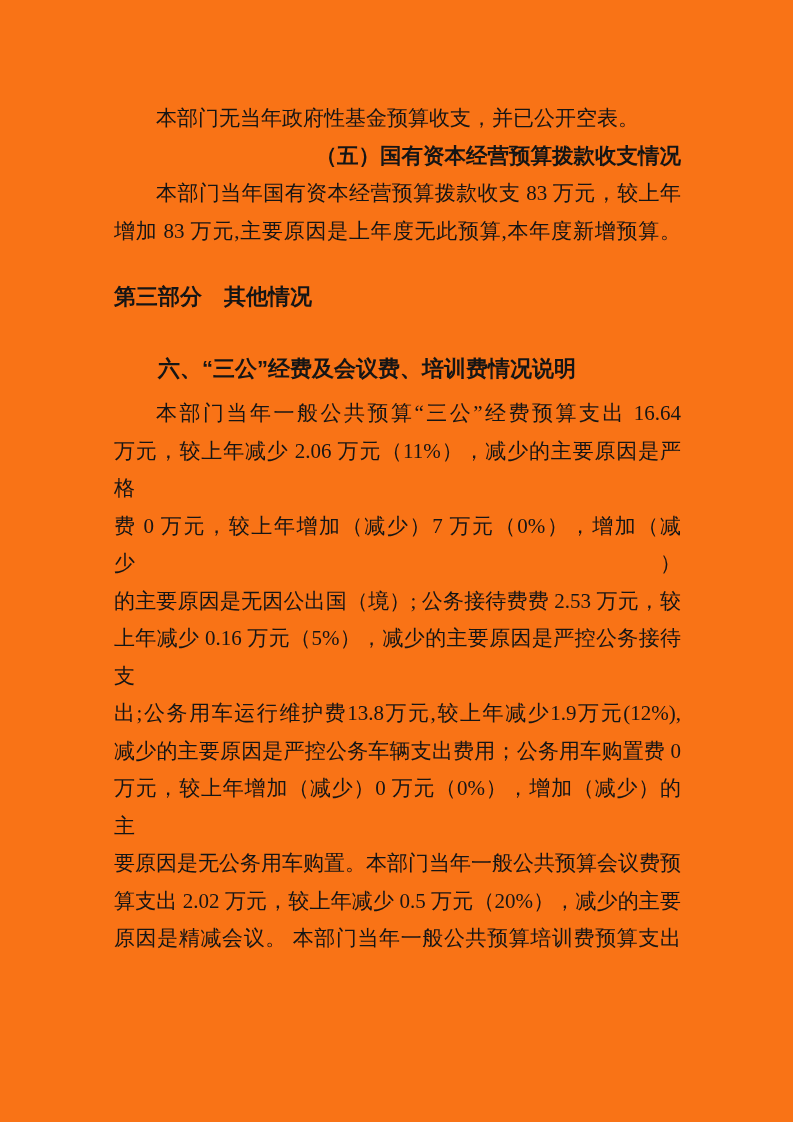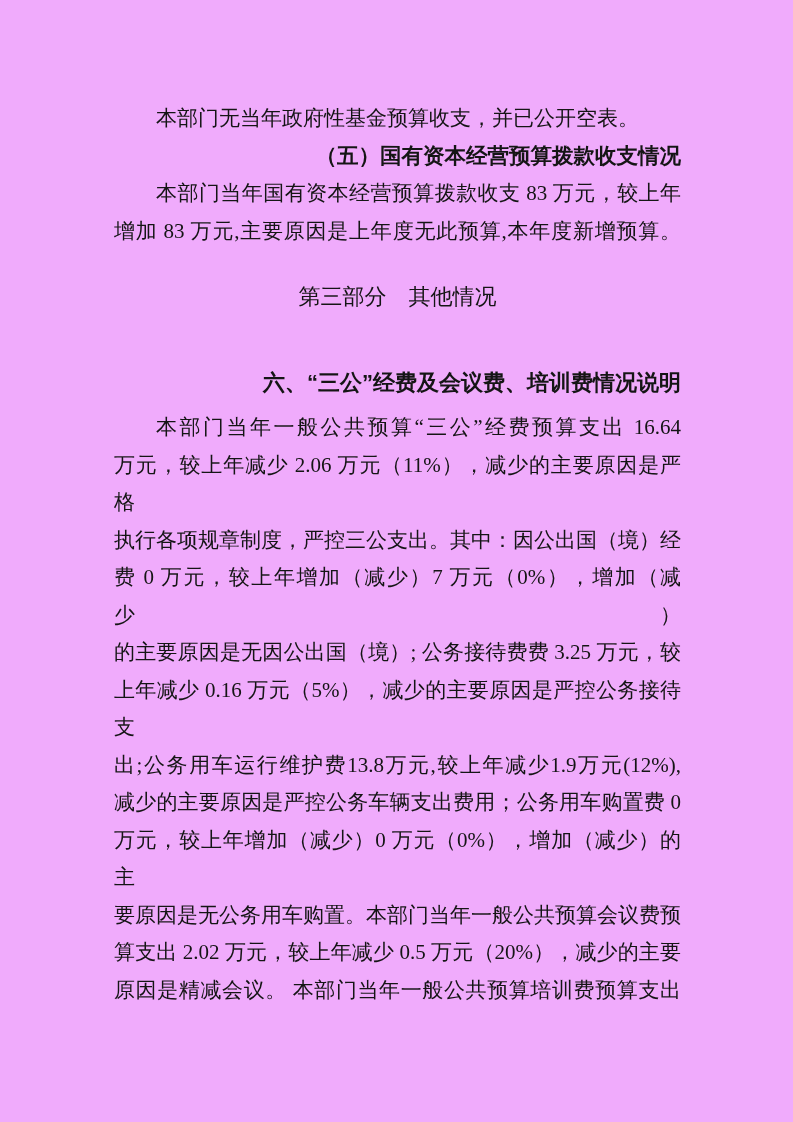--- a/index.html
+++ b/index.html
@@ -5,21 +5,21 @@
   html, body {
     margin: 0;
     padding: 0;
     background: #ffffff;
   }
   .page {
     position: relative;
     width: 793px;
     height: 1122px;
     margin: 0 auto;
-    background: #f0abfc;
+    background: #f97316;
     box-sizing: border-box;
     padding: 100px 112px 0 114px;
     color: #151515;
     font-family: "Liberation Serif", "DejaVu Serif", serif;
     overflow: hidden;
   }
   .line {
     font-size: 21px;
     line-height: 37.5px;
     text-align: justify;
@@ -35,58 +35,55 @@
   .doc-heading {
     font-family: Liberation Serif, serif;
     font-weight: bold;
     font-size: 21.5px;
     line-height: 37.5px;
     text-indent: 2em;
     text-align: right;
   }
   .part-title {
     font-family: "Liberation Sans", "DejaVu Sans", sans-serif;
-    font-weight: normal;
+    font-weight: bold;
     font-size: 22px;
     line-height: 38px;
-    text-align: center;
     margin-top: 28px;
   }
   .heading-six {
     font-family: "Liberation Sans", "DejaVu Sans", sans-serif;
     font-weight: bold;
     font-size: 22px;
     line-height: 38px;
     text-indent: 2em;
-    margin-top: 48px;
+    margin-top: 34px;
     margin-bottom: 7px;
-    text-align: right;
   }
 </style>
 </head>
 <body>
 
 <div class="page">
 
   <div class="line last indent">本部门无当年政府性基金预算收支，并已公开空表。</div>
 
   <div class="doc-heading">（五）国有资本经营预算拨款收支情况</div>
 
   <div class="line indent">本部门当年国有资本经营预算拨款收支 83 万元，较上年</div>
   <div class="line">增加 83 万元,主要原因是上年度无此预算,本年度新增预算。</div>
 
   <div class="part-title">第三部分　其他情况</div>
 
   <div class="heading-six">六、“三公”经费及会议费、培训费情况说明</div>
 
   <div class="line indent">本部门当年一般公共预算“三公”经费预算支出 16.64</div>
   <div class="line">万元，较上年减少 2.06 万元（11%），减少的主要原因是严格</div>
-  <div class="line">执行各项规章制度，严控三公支出。其中：因公出国（境）经</div>
   <div class="line">费 0 万元，较上年增加（减少）7 万元（0%），增加（减少）</div>
-  <div class="line">的主要原因是无因公出国（境）; 公务接待费费 3.25 万元，较</div>
+  <div class="line">的主要原因是无因公出国（境）; 公务接待费费 2.53 万元，较</div>
   <div class="line">上年减少 0.16 万元（5%），减少的主要原因是严控公务接待支</div>
   <div class="line">出;公务用车运行维护费13.8万元,较上年减少1.9万元(12%),</div>
   <div class="line">减少的主要原因是严控公务车辆支出费用；公务用车购置费 0</div>
   <div class="line">万元，较上年增加（减少）0 万元（0%），增加（减少）的主</div>
   <div class="line">要原因是无公务用车购置。本部门当年一般公共预算会议费预</div>
   <div class="line">算支出 2.02 万元，较上年减少 0.5 万元（20%），减少的主要</div>
   <div class="line">原因是精减会议。 本部门当年一般公共预算培训费预算支出</div>
 
 </div>
 

